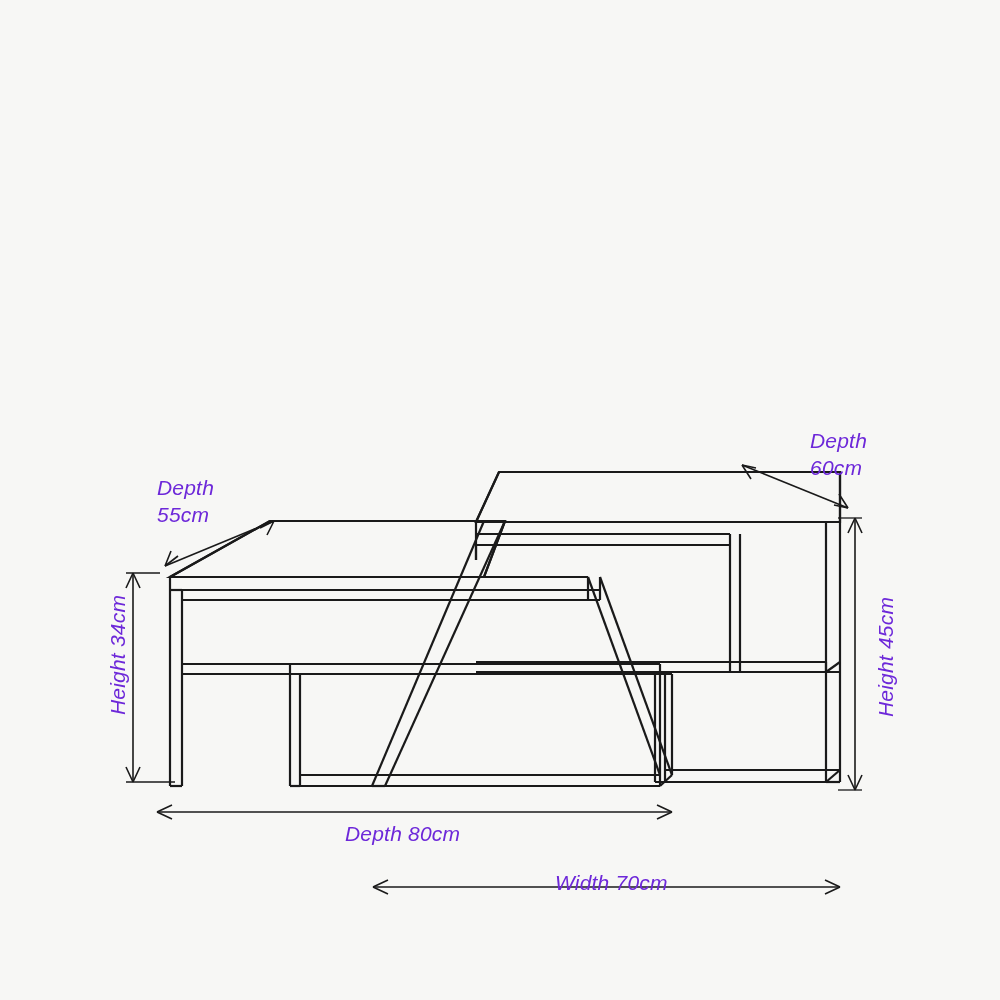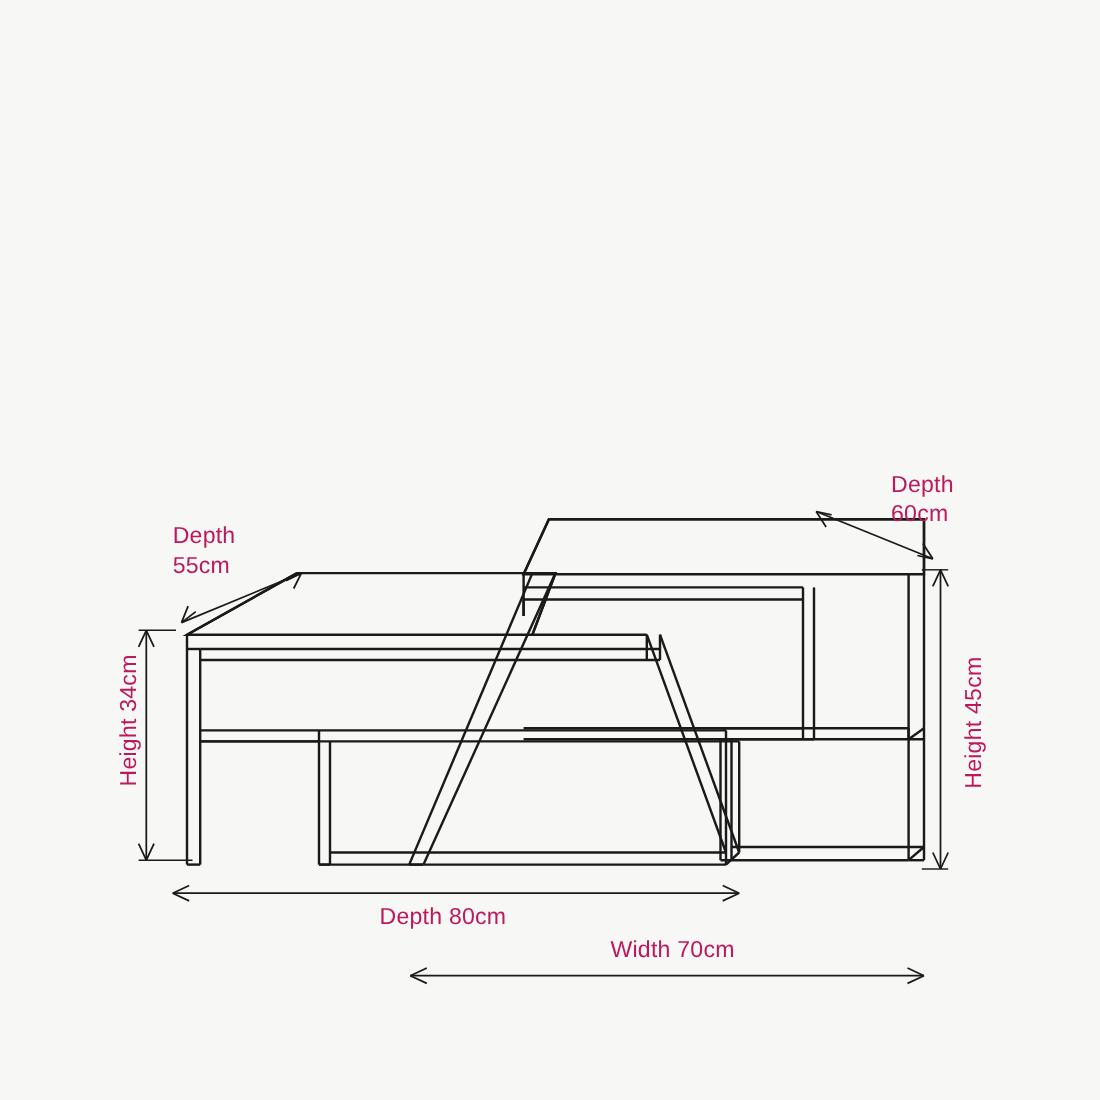--- a/index.html
+++ b/index.html
@@ -17,26 +17,27 @@
   }
   #diagram-svg {
     position: absolute;
     left: 0;
     top: 0;
     width: 1000px;
     height: 1000px;
   }
   .dim-label {
     position: absolute;
-    color: #be185d;
+    color: #6d28d9;
     font-family: "Liberation Sans", sans-serif;
     font-size: 21px;
     line-height: 1.3;
     white-space: pre-line;
     letter-spacing: 0.2px;
+    font-style: italic;
   }
   .vertical-label {
     writing-mode: vertical-rl;
     transform: rotate(180deg);
     text-align: center;
   }
   #label-depth-55 {
     left: 157px;
     top: 474px;
     text-align: left;
@@ -55,21 +56,21 @@
     left: 872px;
     top: 582px;
     height: 150px;
   }
   #label-width-80 {
     left: 345px;
     top: 820px;
   }
   #label-width-70 {
     left: 555px;
-    top: 850px;
+    top: 869px;
   }
 </style>
 </head>
 <body>
 
 <div id="page">
 
   <svg id="diagram-svg" viewBox="0 0 1000 1000">
     <g fill="none" stroke="#1a1a1a" stroke-width="2.2" stroke-linejoin="miter" stroke-linecap="butt">
 

